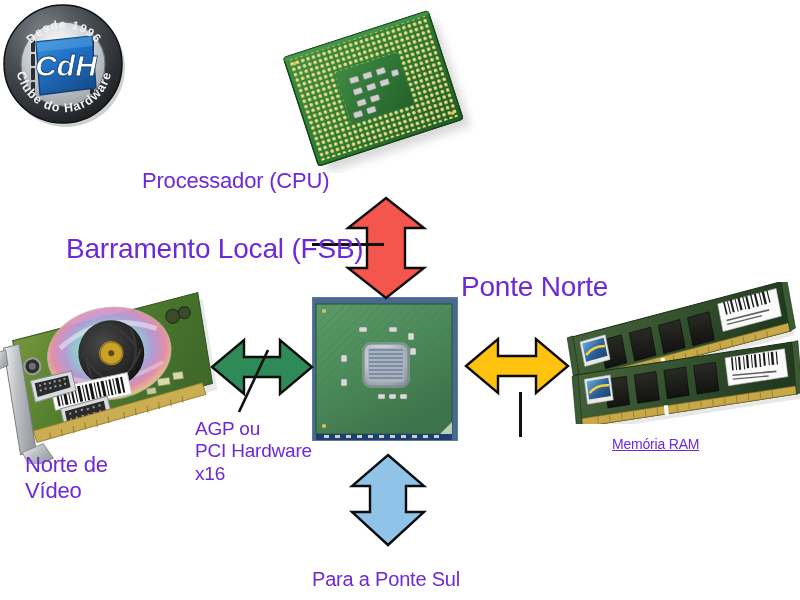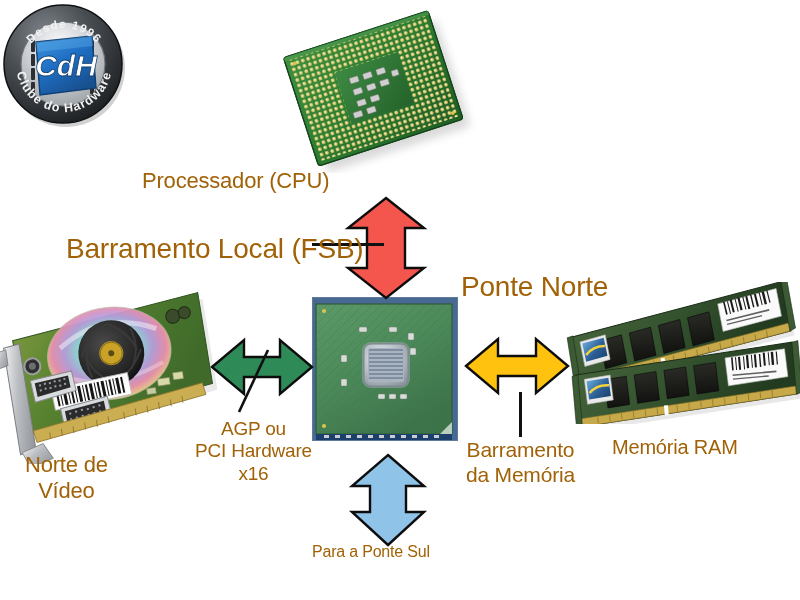--- a/index.html
+++ b/index.html
@@ -13,36 +13,35 @@
     height: 600px;
     background: #ffffff;
     overflow: hidden;
     font-family: "Liberation Sans", sans-serif;
     color: #000000;
   }
 
   .label {
     position: absolute;
     font-family: "Liberation Sans", sans-serif;
-    color: #a16207;
+    color: #6d28d9;
     white-space: pre;
     line-height: 1.18;
     letter-spacing: -0.2px;
-    text-align: center;
   }
 
   
   #lbl-cpu      { left: 142px; top: 168px;  font-size: 22px; }
   #lbl-fsb      { left: 66px;  top: 232px;  font-size: 28px; }
   #lbl-norte    { left: 461px; top: 270px;  font-size: 28px; }
   #lbl-agp      { left: 195px; top: 418px;  font-size: 19px; }
   #lbl-video    { left: 25px;  top: 452px;  font-size: 22px; }
   #lbl-membus   { left: 466px; top: 438px;  font-size: 21px; }
-  #lbl-ram      { left: 612px; top: 436px;  font-size: 20px; }
-  #lbl-sul      { left: 312px; top: 543px;  font-size: 16px; }
+  #lbl-ram      { left: 612px; top: 436px;  font-size: 14px; text-decoration: underline; }
+  #lbl-sul      { left: 312px; top: 568px;  font-size: 20px; }
 
   
   .leader {
     position: absolute;
     background: #111111;
   }
   #leader-fsb    { left: 312px; top: 243px; width: 72px;  height: 3px; }
   #leader-membus { left: 519px; top: 392px; width: 3px;   height: 45px; }
 
   
@@ -516,22 +515,20 @@
   <div class="leader" id="leader-membus"></div>
 
   <div class="label" id="lbl-cpu">Processador (CPU)</div>
   <div class="label" id="lbl-fsb">Barramento Local (FSB)</div>
   <div class="label" id="lbl-norte">Ponte Norte</div>
   <div class="label" id="lbl-agp">AGP ou
 PCI Hardware
 x16</div>
   <div class="label" id="lbl-video">Norte de
 Vídeo</div>
-  <div class="label" id="lbl-membus">Barramento
-da Memória</div>
   <div class="label" id="lbl-ram">Memória RAM</div>
   <div class="label" id="lbl-sul">Para a Ponte Sul</div>
 
   <div id="logo">
     <svg viewBox="0 0 128 128" width="128" height="128">
       <defs>
         <radialGradient id="ringOuter" cx="35%" cy="25%" r="80%">
           <stop offset="0%" stop-color="#7e8489"></stop>
           <stop offset="45%" stop-color="#4a4f54"></stop>
           <stop offset="100%" stop-color="#1d2023"></stop>

